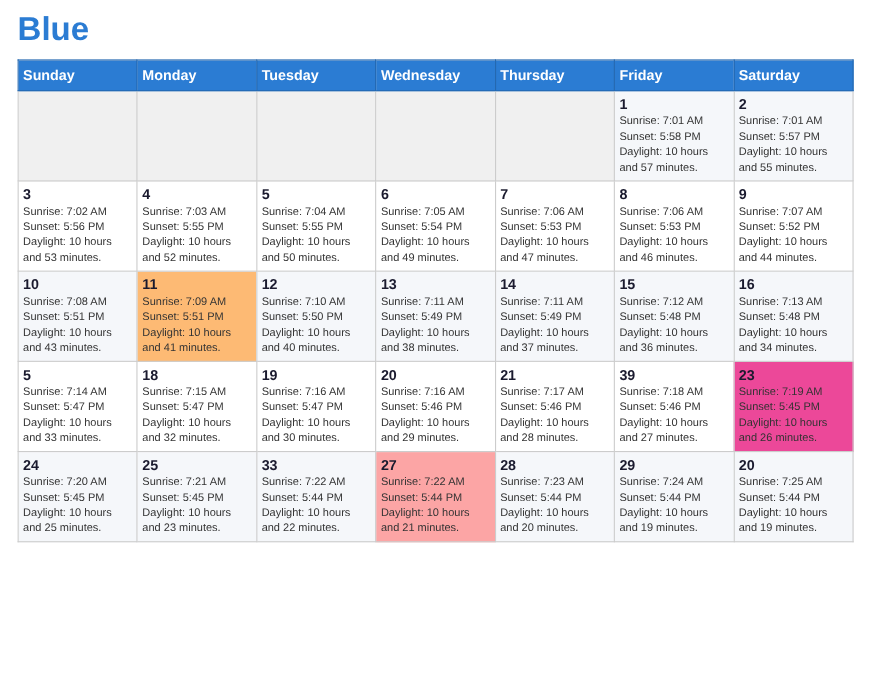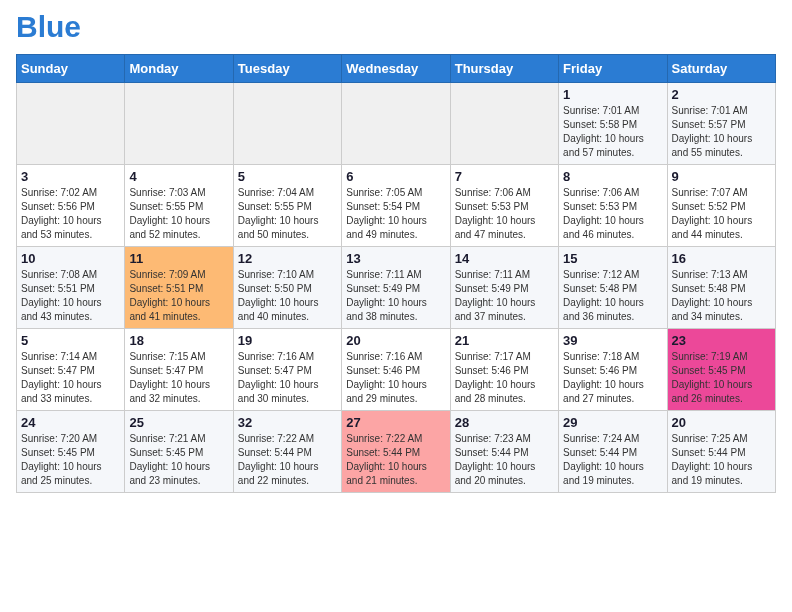--- a/index.html
+++ b/index.html
@@ -211,21 +211,21 @@
       <tr class="week-row">
         <td style="background: rgb(245, 247, 250);">
           <span class="day-num">24</span>
           <div class="day-info">Sunrise: 7:20 AM<br>Sunset: 5:45 PM<br>Daylight: 10 hours and 25 minutes.</div>
         </td>
         <td style="background: rgb(245, 247, 250);">
           <span class="day-num">25</span>
           <div class="day-info">Sunrise: 7:21 AM<br>Sunset: 5:45 PM<br>Daylight: 10 hours and 23 minutes.</div>
         </td>
         <td style="background: rgb(245, 247, 250);">
-          <span class="day-num">32</span>
+          <span class="day-num">33</span>
           <div class="day-info">Sunrise: 7:22 AM<br>Sunset: 5:44 PM<br>Daylight: 10 hours and 22 minutes.</div>
         </td>
         <td style="background: #fca5a5;">
           <span class="day-num">27</span>
           <div class="day-info">Sunrise: 7:22 AM<br>Sunset: 5:44 PM<br>Daylight: 10 hours and 21 minutes.</div>
         </td>
         <td style="background: rgb(245, 247, 250);">
           <span class="day-num">28</span>
           <div class="day-info">Sunrise: 7:23 AM<br>Sunset: 5:44 PM<br>Daylight: 10 hours and 20 minutes.</div>
         </td>

